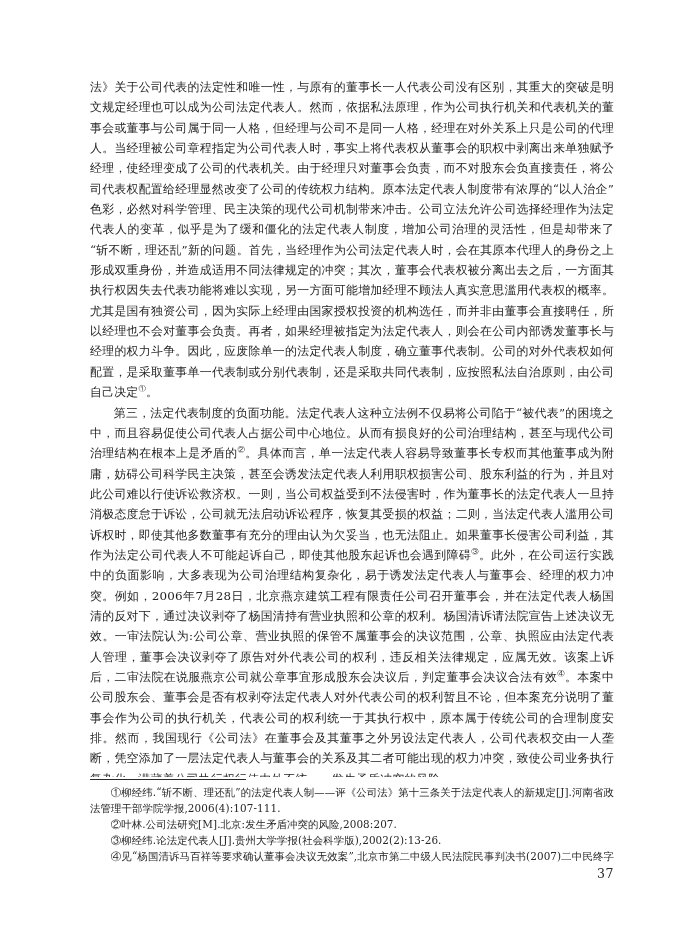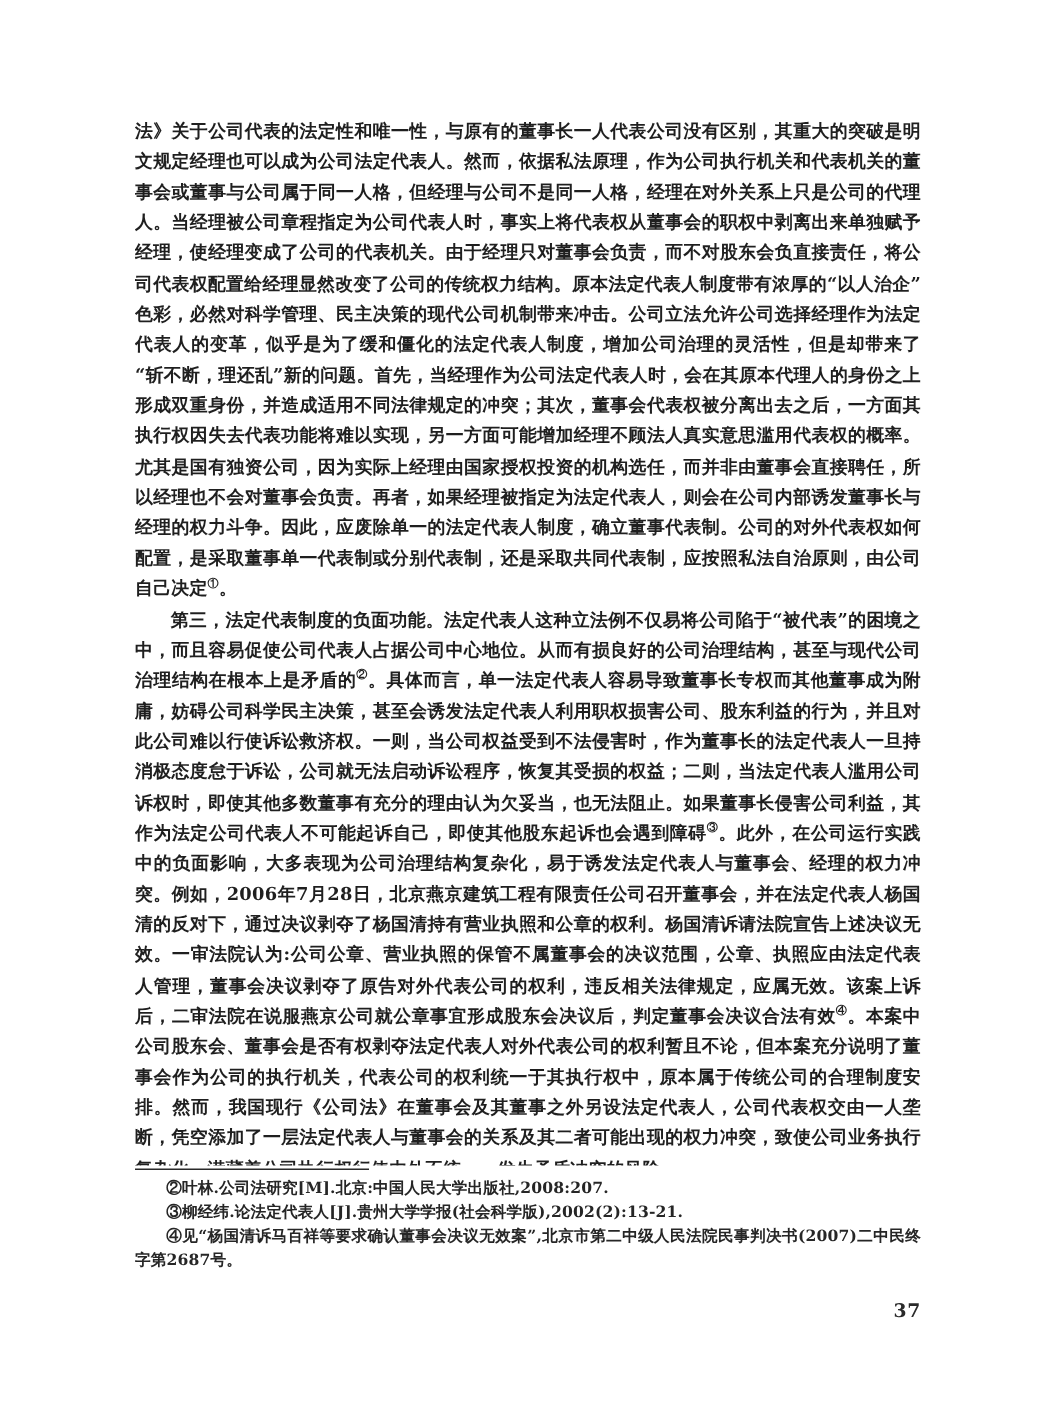--- a/index.html
+++ b/index.html
@@ -8,21 +8,20 @@
     background: #ffffff;
   }
   .page {
     position: relative;
     width: 700px;
     height: 943px;
     background: #ffffff;
     font-family: "DejaVu Serif", "Liberation Serif", serif;
     color: #1f1f1f;
     overflow: hidden;
-    font-weight: bold;
   }
   .body-text {
     position: absolute;
     left: 90px;
     top: 77px;
     width: 524px;
     max-height: 700px;
     overflow: hidden;
     font-size: 11.9px;
     line-height: 20.35px;
@@ -82,20 +81,21 @@
 <div class="page">
 
   <div class="body-text">
     <p>法》关于公司代表的法定性和唯一性，与原有的董事长一人代表公司没有区别，其重大的突破是明文规定经理也可以成为公司法定代表人。然而，依据私法原理，作为公司执行机关和代表机关的董事会或董事与公司属于同一人格，但经理与公司不是同一人格，经理在对外关系上只是公司的代理人。当经理被公司章程指定为公司代表人时，事实上将代表权从董事会的职权中剥离出来单独赋予经理，使经理变成了公司的代表机关。由于经理只对董事会负责，而不对股东会负直接责任，将公司代表权配置给经理显然改变了公司的传统权力结构。原本法定代表人制度带有浓厚的“以人治企”色彩，必然对科学管理、民主决策的现代公司机制带来冲击。公司立法允许公司选择经理作为法定代表人的变革，似乎是为了缓和僵化的法定代表人制度，增加公司治理的灵活性，但是却带来了“斩不断，理还乱”新的问题。首先，当经理作为公司法定代表人时，会在其原本代理人的身份之上形成双重身份，并造成适用不同法律规定的冲突；其次，董事会代表权被分离出去之后，一方面其执行权因失去代表功能将难以实现，另一方面可能增加经理不顾法人真实意思滥用代表权的概率。尤其是国有独资公司，因为实际上经理由国家授权投资的机构选任，而并非由董事会直接聘任，所以经理也不会对董事会负责。再者，如果经理被指定为法定代表人，则会在公司内部诱发董事长与经理的权力斗争。因此，应废除单一的法定代表人制度，确立董事代表制。公司的对外代表权如何配置，是采取董事单一代表制或分别代表制，还是采取共同代表制，应按照私法自治原则，由公司自己决定<sup>①</sup>。</p>
     <p class="para-indent">第三，法定代表制度的负面功能。法定代表人这种立法例不仅易将公司陷于“被代表”的困境之中，而且容易促使公司代表人占据公司中心地位。从而有损良好的公司治理结构，甚至与现代公司治理结构在根本上是矛盾的<sup>②</sup>。具体而言，单一法定代表人容易导致董事长专权而其他董事成为附庸，妨碍公司科学民主决策，甚至会诱发法定代表人利用职权损害公司、股东利益的行为，并且对此公司难以行使诉讼救济权。一则，当公司权益受到不法侵害时，作为董事长的法定代表人一旦持消极态度怠于诉讼，公司就无法启动诉讼程序，恢复其受损的权益；二则，当法定代表人滥用公司诉权时，即使其他多数董事有充分的理由认为欠妥当，也无法阻止。如果董事长侵害公司利益，其作为法定公司代表人不可能起诉自己，即使其他股东起诉也会遇到障碍<sup>③</sup>。此外，在公司运行实践中的负面影响，大多表现为公司治理结构复杂化，易于诱发法定代表人与董事会、经理的权力冲突。例如，2006年7月28日，北京燕京建筑工程有限责任公司召开董事会，并在法定代表人杨国清的反对下，通过决议剥夺了杨国清持有营业执照和公章的权利。杨国清诉请法院宣告上述决议无效。一审法院认为:公司公章、营业执照的保管不属董事会的决议范围，公章、执照应由法定代表人管理，董事会决议剥夺了原告对外代表公司的权利，违反相关法律规定，应属无效。该案上诉后，二审法院在说服燕京公司就公章事宜形成股东会决议后，判定董事会决议合法有效<sup>④</sup>。本案中公司股东会、董事会是否有权剥夺法定代表人对外代表公司的权利暂且不论，但本案充分说明了董事会作为公司的执行机关，代表公司的权利统一于其执行权中，原本属于传统公司的合理制度安排。然而，我国现行《公司法》在董事会及其董事之外另设法定代表人，公司代表权交由一人垄断，凭空添加了一层法定代表人与董事会的关系及其二者可能出现的权力冲突，致使公司业务执行复杂化，潜藏着公司执行权行使内外不统一，发生矛盾冲突的风险。</p>
   </div>
 
   <div class="footnote-sep"></div>
 
   <div class="footnotes">
-    <p>②叶林.公司法研究[M].北京:中国人民大学出版社,2008:207.</p>
-    <p>③柳经纬.论法定代表人[J].贵州大学学报(社会科学版),2002(2):13-21.</p>
+    <p>①柳经纬.“斩不断、理还乱”的法定代表人制——评《公司法》第十三条关于法定代表人的新规定[J].河南省政法管理干部学院学报,2006(4):107-111.</p>
+    <p>②叶林.公司法研究[M].北京:发生矛盾冲突的风险,2008:207.</p>
+    <p>③柳经纬.论法定代表人[J].贵州大学学报(社会科学版),2002(2):13-26.</p>
     <p>④见“杨国清诉马百祥等要求确认董事会决议无效案”,北京市第二中级人民法院民事判决书(2007)二中民终字第2687号。</p>
   </div>
 
   <div class="page-number">37</div>
 
 </div>
 
 </body></html>

